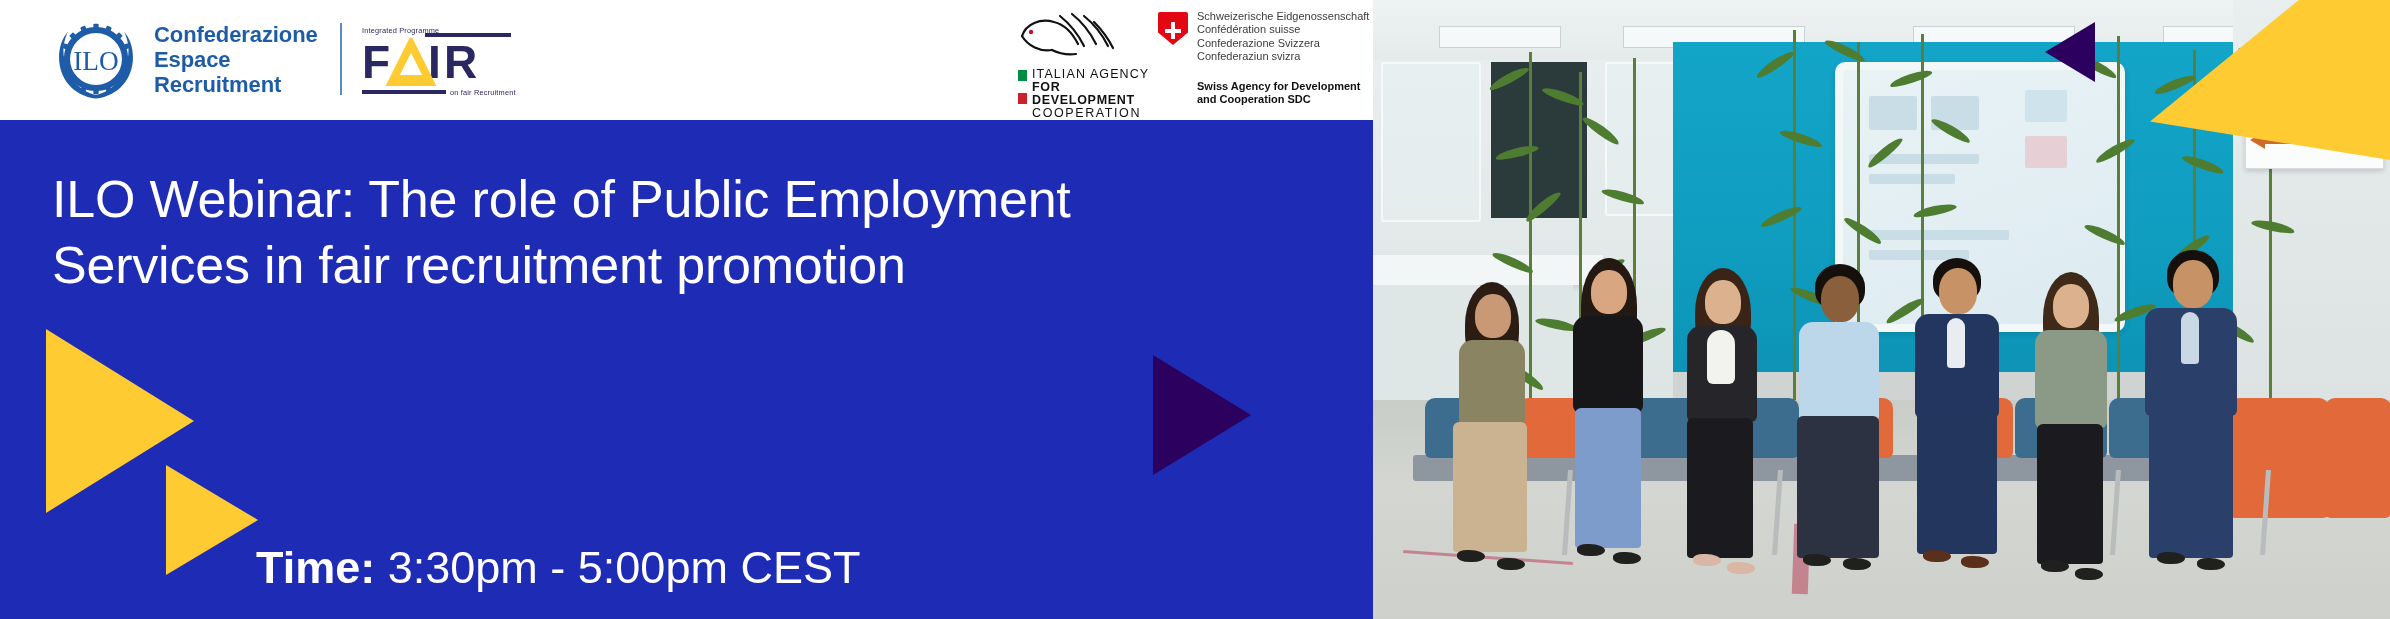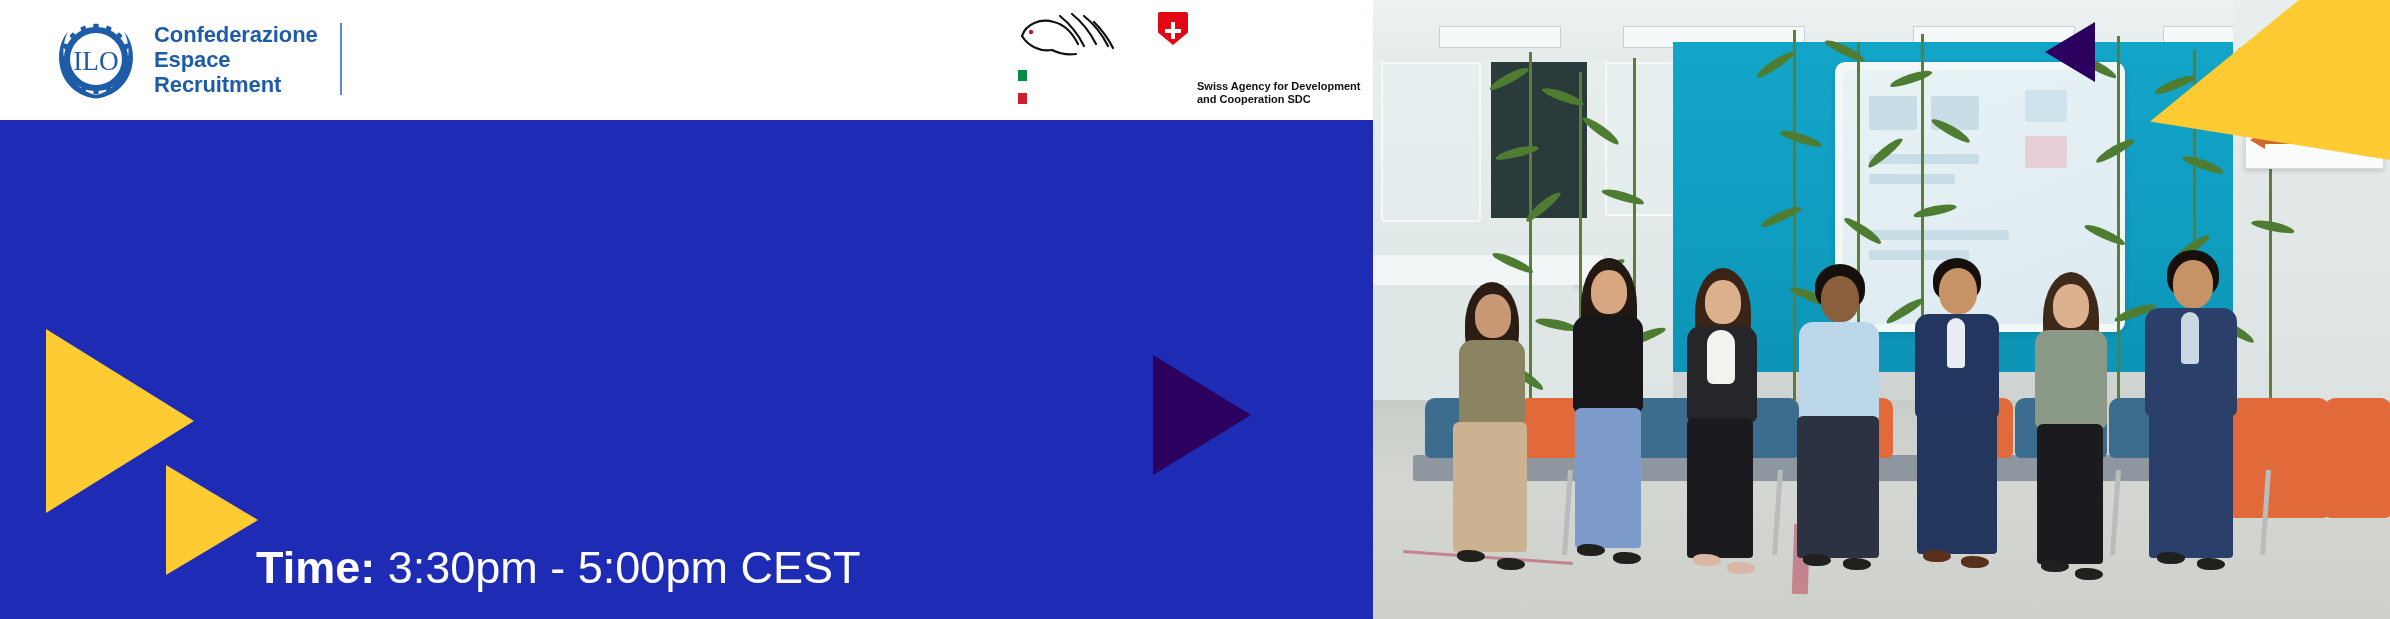--- a/index.html
+++ b/index.html
@@ -217,20 +217,38 @@
         </svg>
       </div>
       <div class="ilo-name">
         <div>Confederazione</div>
         <div>Espace</div>
         <div>Recruitment</div>
       </div>
 
       <div class="logo-divider"></div>
 
+      <div class="fair-logo">
+        <div class="fair-top-text">Integrated Programme</div>
+        <div class="fair-top-rule"></div>
+        <div class="fair-word">
+          <svg viewBox="0 0 150 48" width="150" height="48" aria-hidden="true">
+            <g fill="#2B2760" font-family="'Liberation Sans',sans-serif" font-weight="700" font-size="46">
+              <text x="0" y="40">F</text>
+              <text x="66" y="40">I</text>
+              <text x="82" y="40">R</text>
+            </g>
+            <polygon points="49,6 68,44 30,44" fill="none" stroke="#FFCB33" stroke-width="8"></polygon>
+            <polygon points="49,6 66,44 32,44" fill="#FFCB33" opacity="0.0"></polygon>
+            <rect x="33" y="37" width="33" height="7" fill="#FFCB33"></rect>
+          </svg>
+        </div>
+        <div class="fair-bot-rule"></div>
+        <div class="fair-bot-text">on fair Recruitment</div>
+      </div>
     </div>
 
     <div class="ital-logo">
       <div class="ital-dove">
         <svg viewBox="0 0 120 56" width="120" height="56" aria-hidden="true">
           <g stroke="#111" fill="none" stroke-width="2.2" stroke-linecap="round">
             <path d="M6 26 C10 14 24 8 38 12 C50 15 57 24 62 34"></path>
             <path d="M6 26 C12 36 24 42 36 40"></path>
             <path d="M44 6 C54 14 62 24 68 36"></path>
             <path d="M56 4 C66 12 74 22 80 34"></path>
@@ -239,35 +257,47 @@
             <path d="M36 40 C44 44 52 45 60 44"></path>
           </g>
           <circle cx="15" cy="22" r="2.2" fill="#C8102E"></circle>
         </svg>
       </div>
       <div class="ital-bars">
         <span style="background:#008C45"></span>
         <span style="background:#ffffff"></span>
         <span style="background:#CD212A"></span>
       </div>
+      <div class="ital-text">
+        <div class="ital-l1">ITALIAN AGENCY</div>
+        <div class="ital-l2">FOR DEVELOPMENT</div>
+        <div class="ital-l3">COOPERATION</div>
+      </div>
     </div>
 
     <div class="swiss-logo">
       <div class="swiss-shield">
         <div class="swiss-cross-v"></div>
         <div class="swiss-cross-h"></div>
       </div>
+      <div class="swiss-names">
+        <div>Schweizerische Eidgenossenschaft</div>
+        <div>Confédération suisse</div>
+        <div>Confederazione Svizzera</div>
+        <div>Confederaziun svizra</div>
+      </div>
       <div class="swiss-sdc">
         <div>Swiss Agency for Development</div>
         <div>and Cooperation SDC</div>
       </div>
     </div>
   </div>
 
   <div class="blue-panel">
+    <div class="webinar-title">ILO Webinar: The role of Public Employment Services in fair recruitment promotion</div>
 
     <div class="tri tri-yellow-big"></div>
     <div class="tri tri-yellow-small"></div>
     <div class="tri tri-purple"></div>
 
     <div class="datetime">
       <div>
         <b>Time:</b>
         <span>3:30pm - 5:00pm CEST</span>
       </div>

